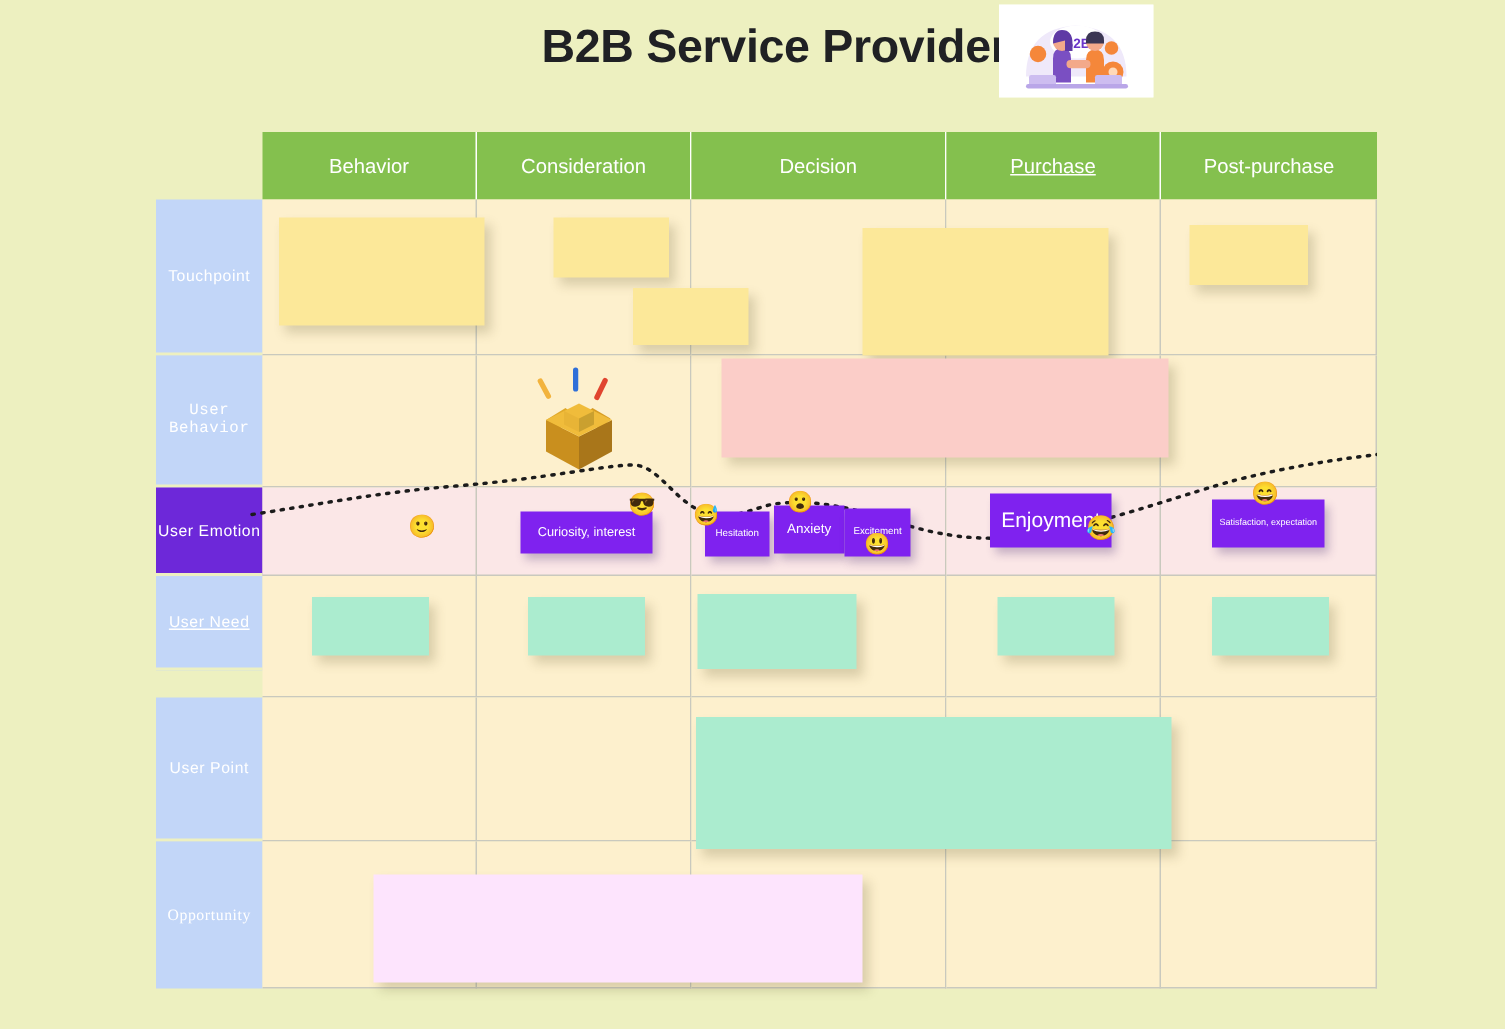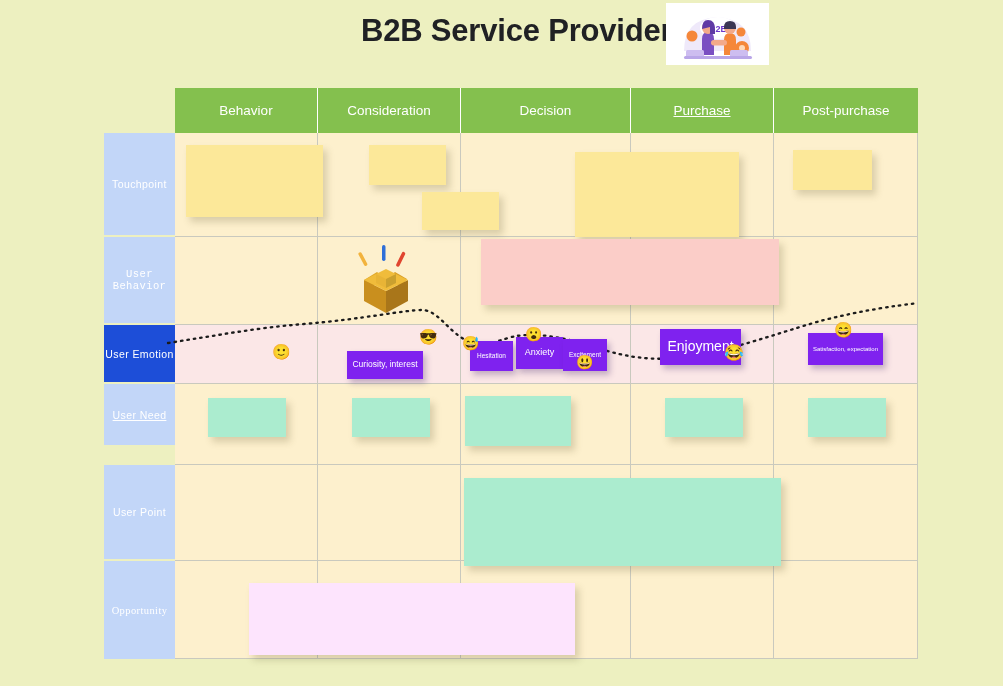--- a/index.html
+++ b/index.html
@@ -79,21 +79,21 @@
     box-sizing: border-box;
     border-bottom: 2px solid #edf0c0;
     color: #ffffff;
     font-size: 10.5px;
     letter-spacing: 0.4px;
     display: flex;
     align-items: center;
     justify-content: center;
     text-align: center;
   }
-  .row-label.active { background: #1d4ed8; }
+  .row-label.active { background: #6d28d9; }
 
   
   .cell {
     position: absolute;
     box-sizing: border-box;
     background: #fdf0cd;
     border-right: 1px solid #c9c9be;
     border-bottom: 1px solid #c9c9be;
   }
   .cell.emotion { background: #fbe7e7; }
@@ -294,21 +294,21 @@
              C335,222 345,246 366,254
              C382,260 400,250 412,248
              C440,244 470,252 500,262
              C540,274 570,272 600,266
              C640,258 690,240 720,232
              C760,222 790,218 814,215" fill="none" stroke="#1b1b1b" stroke-width="2.3" stroke-linecap="round" stroke-dasharray="1.5 5"></path>
   </svg>
 
   <span class="emoji" style="left:168px; top:256px; font-size:15px;">🙂</span>
 
-  <div class="emo-card" style="left:243px; top:263px; width:76px; height:28px; font-size:8.5px;text-align:center;">
+  <div class="emo-card" style="left:243px; top:253px; width:88px; height:28px; font-size:8.5px;text-align:center;">
     <span>Curiosity, interest</span>
   </div>
   <span class="emoji" style="left:315px; top:241px; font-size:15px;">😎</span>
 
   <div class="emo-card" style="left:366px; top:253px; width:43px; height:30px; font-size:6.5px;">
     <span>Hesitation</span>
   </div>
   <span class="emoji" style="left:358px; top:248px; font-size:14px;">😅</span>
 
   <div class="emo-card" style="left:412px; top:249px; width:47px; height:32px; font-size:9px;">

